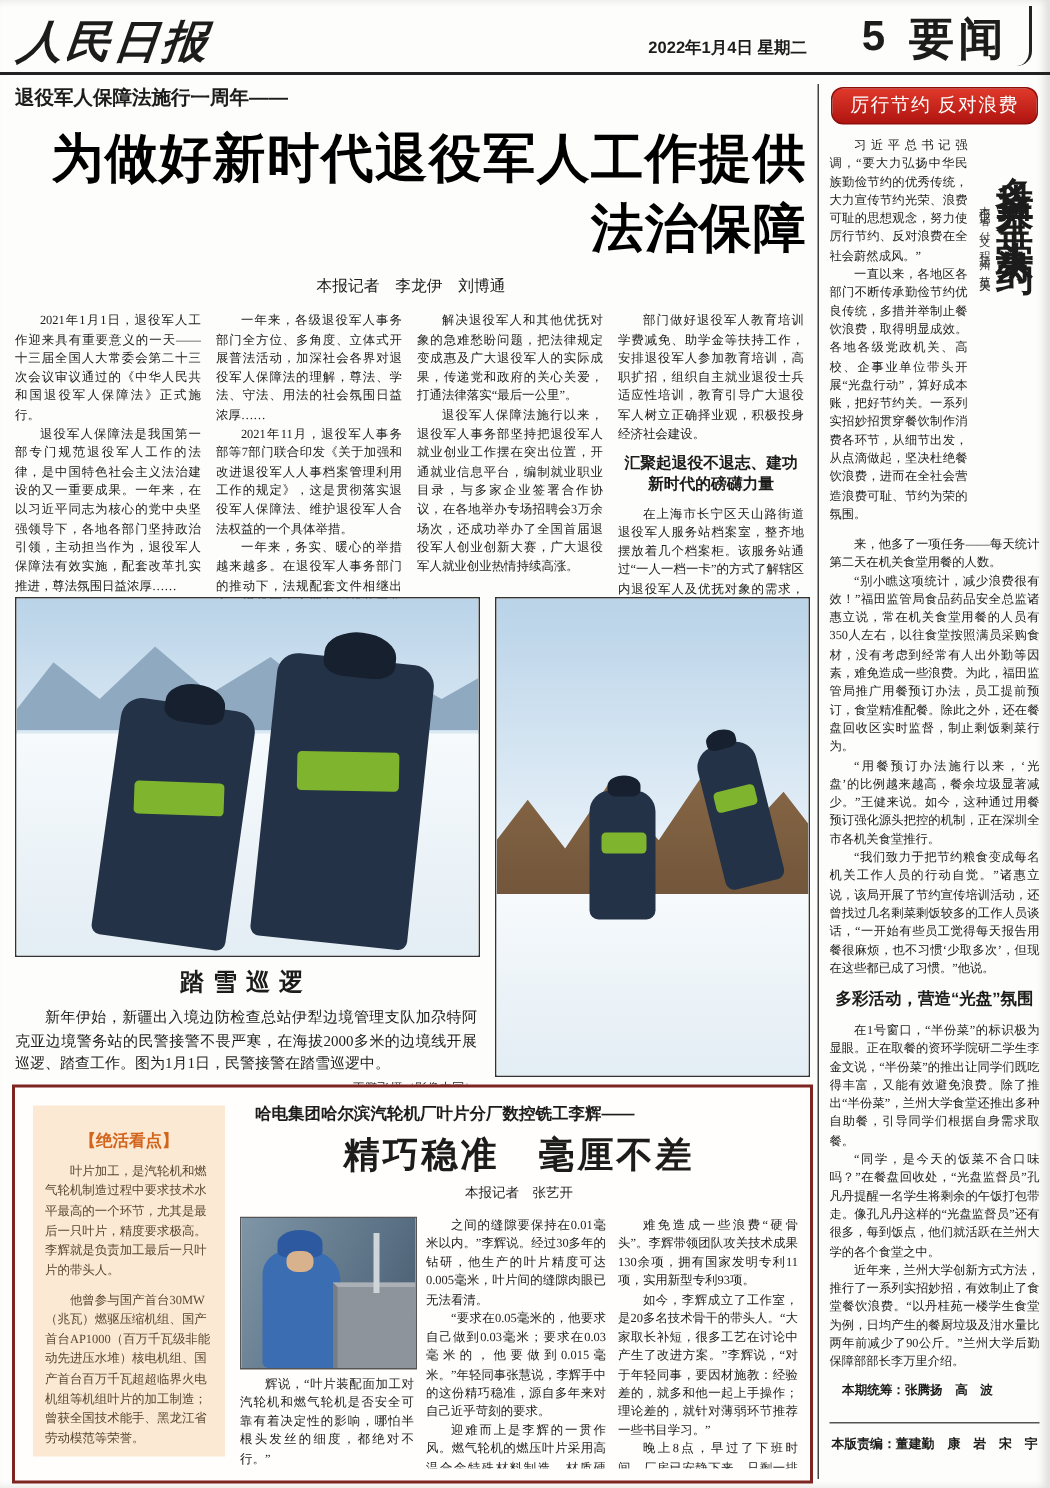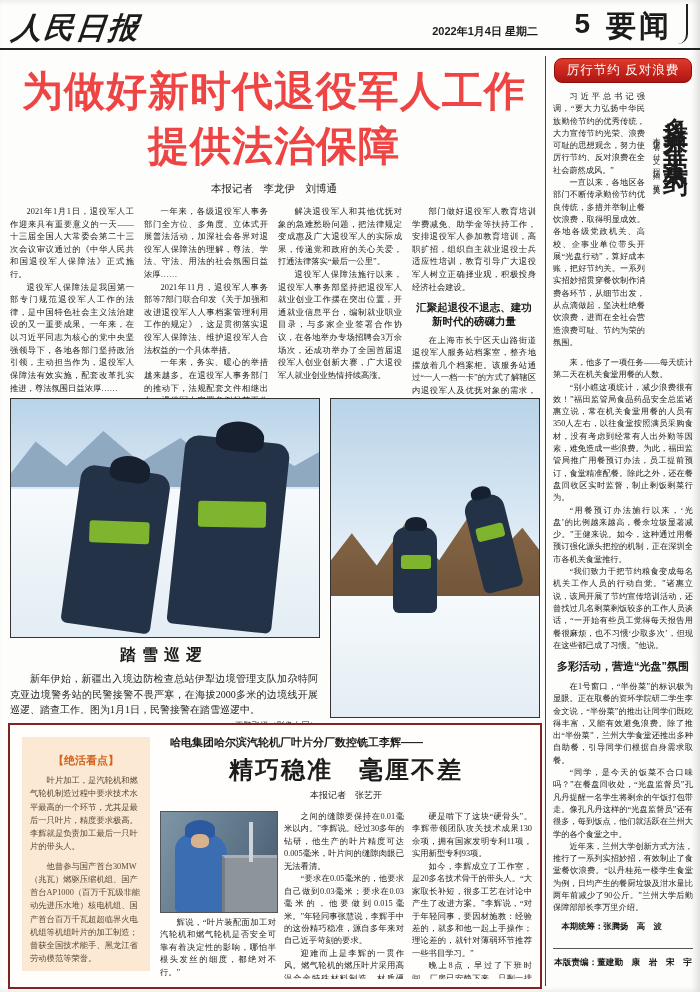--- a/index.html
+++ b/index.html
@@ -14,21 +14,21 @@
         font-family:"Liberation Sans",sans-serif;}
   .pagenum{position:absolute;right:110px;top:8px;font-size:28px;font-weight:bold;
         font-family:"Liberation Sans",sans-serif;}
   .section{position:absolute;right:28px;top:6px;font-size:30px;font-weight:bold;
         font-family:"Liberation Sans",sans-serif;letter-spacing:3px;}
   .bracket{position:absolute;right:12px;top:4px;width:12px;height:40px;
         border-right:2px solid #222;border-bottom-right-radius:10px;}
   
   .main-art{position:absolute;left:10px;top:56px;width:528px;}
   .kicker{font-size:13px;font-weight:bold;font-family:"Liberation Sans",sans-serif;}
-  .headline{margin-top:8px;text-align:center;font-size:41px;font-weight:bold;color:#ef4444;
+  .headline{margin-top:8px;text-align:right;font-size:35px;font-weight:bold;color:#000000;
         font-family:"Liberation Sans",sans-serif;letter-spacing:1px;}
   .byline{margin-top:8px;text-align:center;font-size:10.5px;}
   .cols{display:flex;gap:10px;margin-top:10px;height:228px;overflow:hidden;}
   .col{width:124px;font-size:8.3px;line-height:1.52;text-align:justify;}
   .para{margin:0;text-indent:2em;}
   .colhead{margin:6px 2px;text-align:center;font-size:10.5px;line-height:1.35;font-weight:bold;
         font-family:"Liberation Sans",sans-serif;text-indent:0;}
   
   .photoL{position:absolute;left:10px;top:398px;width:308px;height:238px;border:1px solid #333;overflow:hidden;}
   .photoR{position:absolute;left:330px;top:398px;width:208px;height:318px;border:1px solid #333;overflow:hidden;}
@@ -98,20 +98,21 @@
 
   <div class="masthead">
     <div class="logo">人民日报</div>
     <div class="dateline">2022年1月4日 星期二</div>
     <div class="pagenum">5</div>
     <div class="section">要闻</div>
     <div class="bracket"></div>
   </div>
 
   <div class="main-art">
+    <div class="kicker">退役军人保障法施行一周年——</div>
     <div class="headline">为做好新时代退役军人工作提供法治保障</div>
     <div class="byline">本报记者　李龙伊　刘博通</div>
     <div class="cols">
       <div class="col">
           <p class="para">2021年1月1日，退役军人工作迎来具有重要意义的一天——十三届全国人大常委会第二十三次会议审议通过的《中华人民共和国退役军人保障法》正式施行。</p>
           <p class="para">退役军人保障法是我国第一部专门规范退役军人工作的法律，是中国特色社会主义法治建设的又一重要成果。一年来，在以习近平同志为核心的党中央坚强领导下，各地各部门坚持政治引领，主动担当作为，退役军人保障法有效实施，配套改革扎实推进，尊法氛围日益浓厚……</p>
           <h3 class="colhead">尊法学法氛围浓厚，配套制度不断完善</h3>
         </div>
       <div class="col">
           <p class="para">一年来，各级退役军人事务部门全方位、多角度、立体式开展普法活动，加深社会各界对退役军人保障法的理解，尊法、学法、守法、用法的社会氛围日益浓厚……</p>
@@ -191,21 +192,21 @@
             <p class="para">辉说，“叶片装配面加工对汽轮机和燃气轮机是否安全可靠有着决定性的影响，哪怕半根头发丝的细度，都绝对不行。”</p>
           </div>
       </div>
       <div class="bb-col c1">
           <p class="para">之间的缝隙要保持在0.01毫米以内。”李辉说。经过30多年的钻研，他生产的叶片精度可达0.005毫米，叶片间的缝隙肉眼已无法看清。</p>
           <p class="para">“要求在0.05毫米的，他要求自己做到0.03毫米；要求在0.03毫米的，他要做到0.015毫米。”年轻同事张慧说，李辉手中的这份精巧稳准，源自多年来对自己近乎苛刻的要求。</p>
           <p class="para">迎难而上是李辉的一贯作风。燃气轮机的燃压叶片采用高温合金特殊材料制造，材质硬脆，加工难度极大。2009年，面对进口叶片高昂的价格，公司决定自行制造，李辉自告奋勇，承担起叶片试验加工任务。</p>
         </div>
       <div class="bb-col c2">
         <div>
-            <p class="para">硬是啃下了这块“硬骨头”。李辉带领团队攻关技术成果130余项，拥有国家发明专利11项，实用新型专利93项。</p>
+            <p class="para">难免造成一些浪费“硬骨头”。李辉带领团队攻关技术成果130余项，拥有国家发明专利11项，实用新型专利93项。</p>
             <p class="para">如今，李辉成立了工作室，是20多名技术骨干的带头人。“大家取长补短，很多工艺在讨论中产生了改进方案。”李辉说，“对于年轻同事，要因材施教：经验差的，就多和他一起上手操作；理论差的，就针对薄弱环节推荐一些书目学习。”</p>
             <p class="para">晚上8点，早过了下班时间，厂房已安静下来，只剩一排大灯还亮着，李辉埋头沉浸钻研的工序，他还在操作机床，对特殊材料进行试验加工……白天忙生产，夜间搞实验，30多年来，这已成为他的工作常态。</p>
           </div>
 
       </div>
     </div>
   </div>
 
   <div class="divider"></div>
   <div class="rcol">

